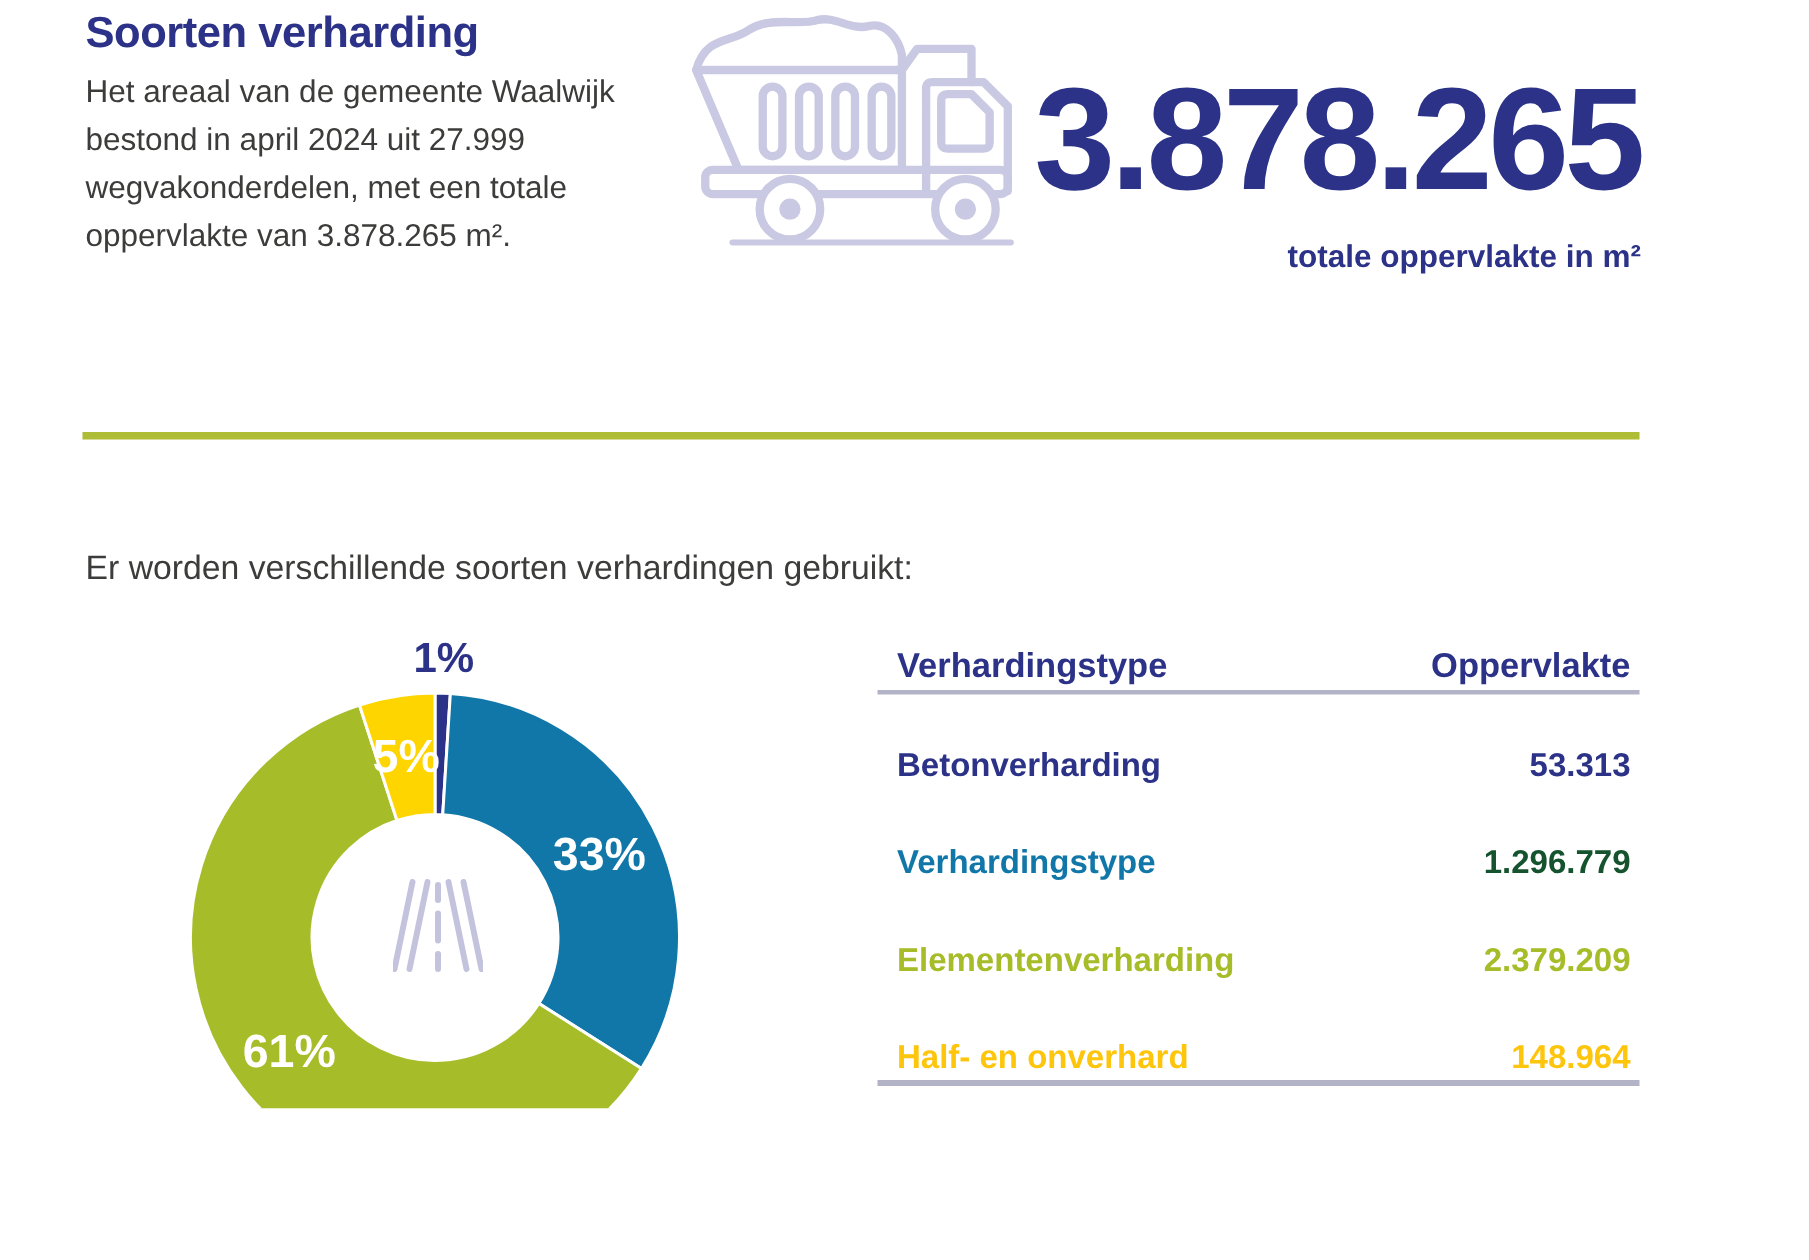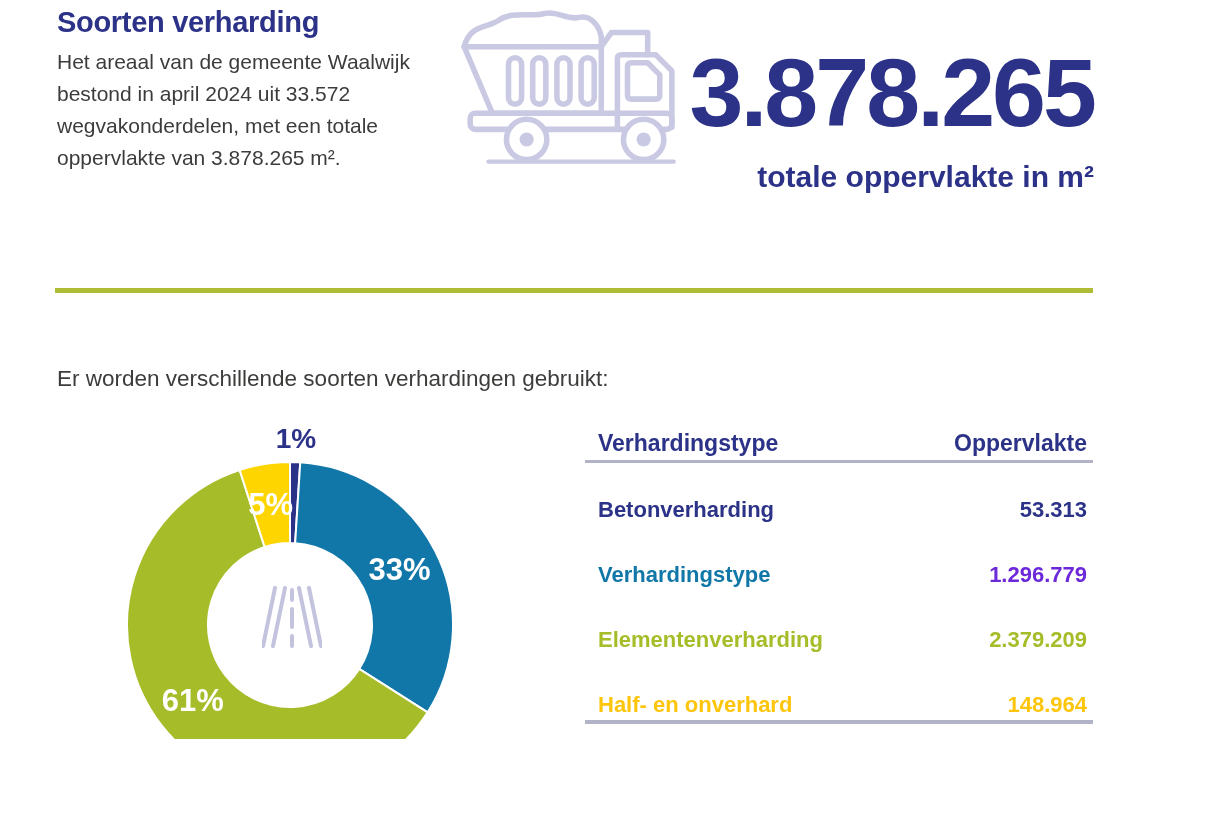--- a/index.html
+++ b/index.html
@@ -16,21 +16,21 @@
     position:absolute; left:57px; top:46px; width:368px;
     font-size:21px; line-height:32px; color:#3C3C3B;
   }
   .truck { position:absolute; left:450px; top:2px; }
   .big-number {
     position:absolute; right:112px; top:44px; text-align:right;
     font-size:97px; font-weight:bold; color:#2B3287; letter-spacing:-3px; line-height:1;
   }
   .big-caption {
     position:absolute; right:112px; top:160px; text-align:right;
-    font-size:30px; font-weight:bold; color:#2B3287;
+    font-size:21px; font-weight:bold; color:#2B3287;
   }
   .divider {
     position:absolute; left:55px; top:288px; width:1038px; height:5px; background:#AFBC35;
   }
   .section-intro {
     position:absolute; left:57px; top:366px;
     font-size:22.5px; color:#3C3C3B;
   }
   .donut { position:absolute; left:90px; top:410px; }
   .donut text { font-family:"Liberation Sans", sans-serif; font-weight:bold; }
@@ -53,21 +53,21 @@
     font-size:24px; font-weight:bold; color:#2B3287;
   }
 </style>
 </head>
 <body>
 
 <div class="page">
 
   <h1 class="title">Soorten verharding</h1>
 
-  <p class="lead">Het areaal van de gemeente Waalwijk bestond in april 2024 uit 33.572 wegvakonderdelen, met een totale oppervlakte van 3.878.265 m².</p>
+  <p class="lead">Het areaal van de gemeente Waalwijk bestond in april 2024 uit 27.999 wegvakonderdelen, met een totale oppervlakte van 3.878.265 m².</p>
 
   <svg class="truck" width="238" height="168" viewBox="0 0 236 166" fill="none" stroke="#C9C9E3" stroke-width="5.5" stroke-linejoin="round" stroke-linecap="round">
     <path d="M14,44 C20,22 36,26 48,18 C62,8 82,15 94,11 C106,8 116,18 128,15 C140,12 148,24 150,34 L150,44"></path>
     <polygon points="14,44 150,44 150,110 42,110"></polygon>
     <rect x="58" y="55" width="13" height="46" rx="6.5"></rect>
     <rect x="82" y="55" width="13" height="46" rx="6.5"></rect>
     <rect x="106" y="55" width="13" height="46" rx="6.5"></rect>
     <rect x="130" y="55" width="13" height="46" rx="6.5"></rect>
     <path d="M150,44 L160,30 L196,30 L196,52"></path>
     <path d="M166,124 L166,56 Q166,52 170,52 L204,52 L220,68 L220,124"></path>
@@ -112,21 +112,21 @@
       <span>Oppervlakte</span>
     </div>
     <div class="t-rule t-rule-top"></div>
     <div>
         <div class="t-row" style="top: 65px;">
           <span style="color: rgb(43, 50, 135);">Betonverharding</span>
           <span style="color: rgb(43, 50, 135);">53.313</span>
         </div>
         <div class="t-row" style="top: 130px;">
           <span style="color: rgb(17, 119, 168);">Verhardingstype</span>
-          <span style="color: #6d28d9;">1.296.779</span>
+          <span style="color: #14532d;">1.296.779</span>
         </div>
         <div class="t-row" style="top: 195px;">
           <span style="color: rgb(166, 188, 41);">Elementenverharding</span>
           <span style="color: rgb(166, 188, 41); text-align: center;">2.379.209</span>
         </div>
         <div class="t-row" style="top: 260px;">
           <span style="color: rgb(253, 197, 11);">Half- en onverhard</span>
           <span style="color: rgb(253, 197, 11);">148.964</span>
         </div>
       </div>

